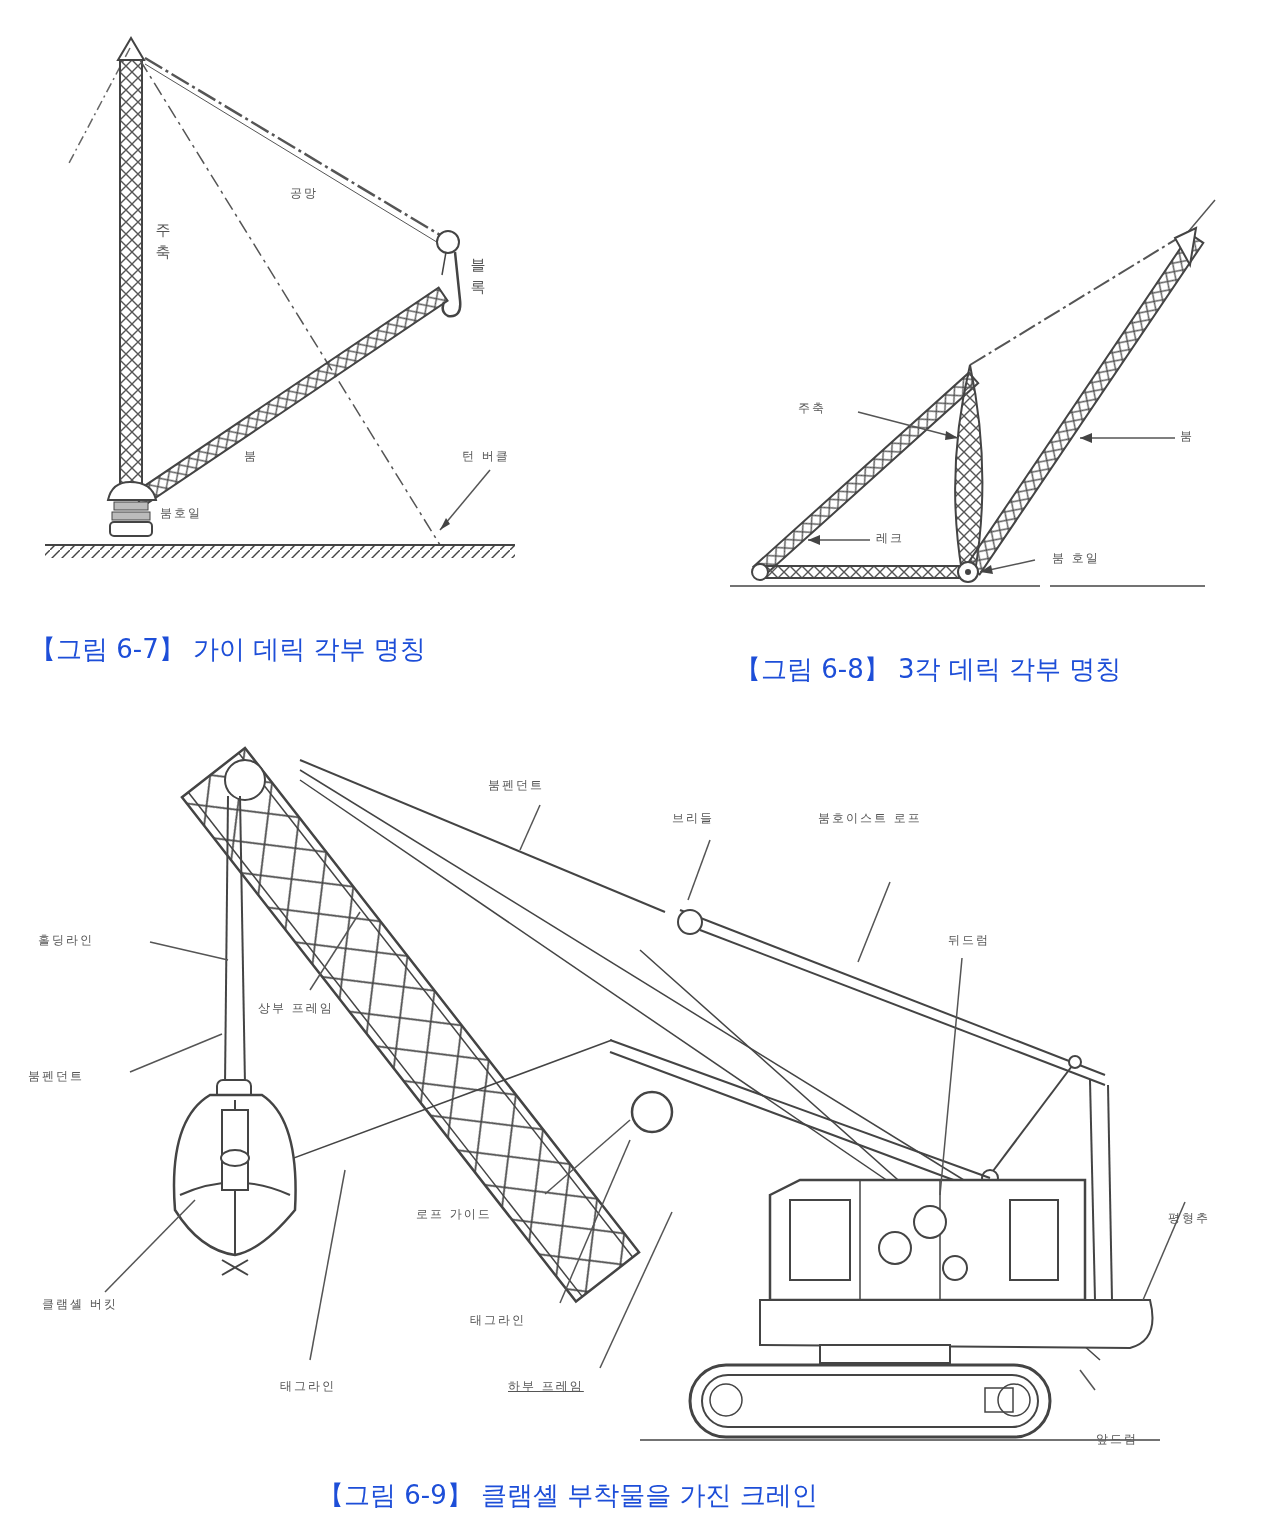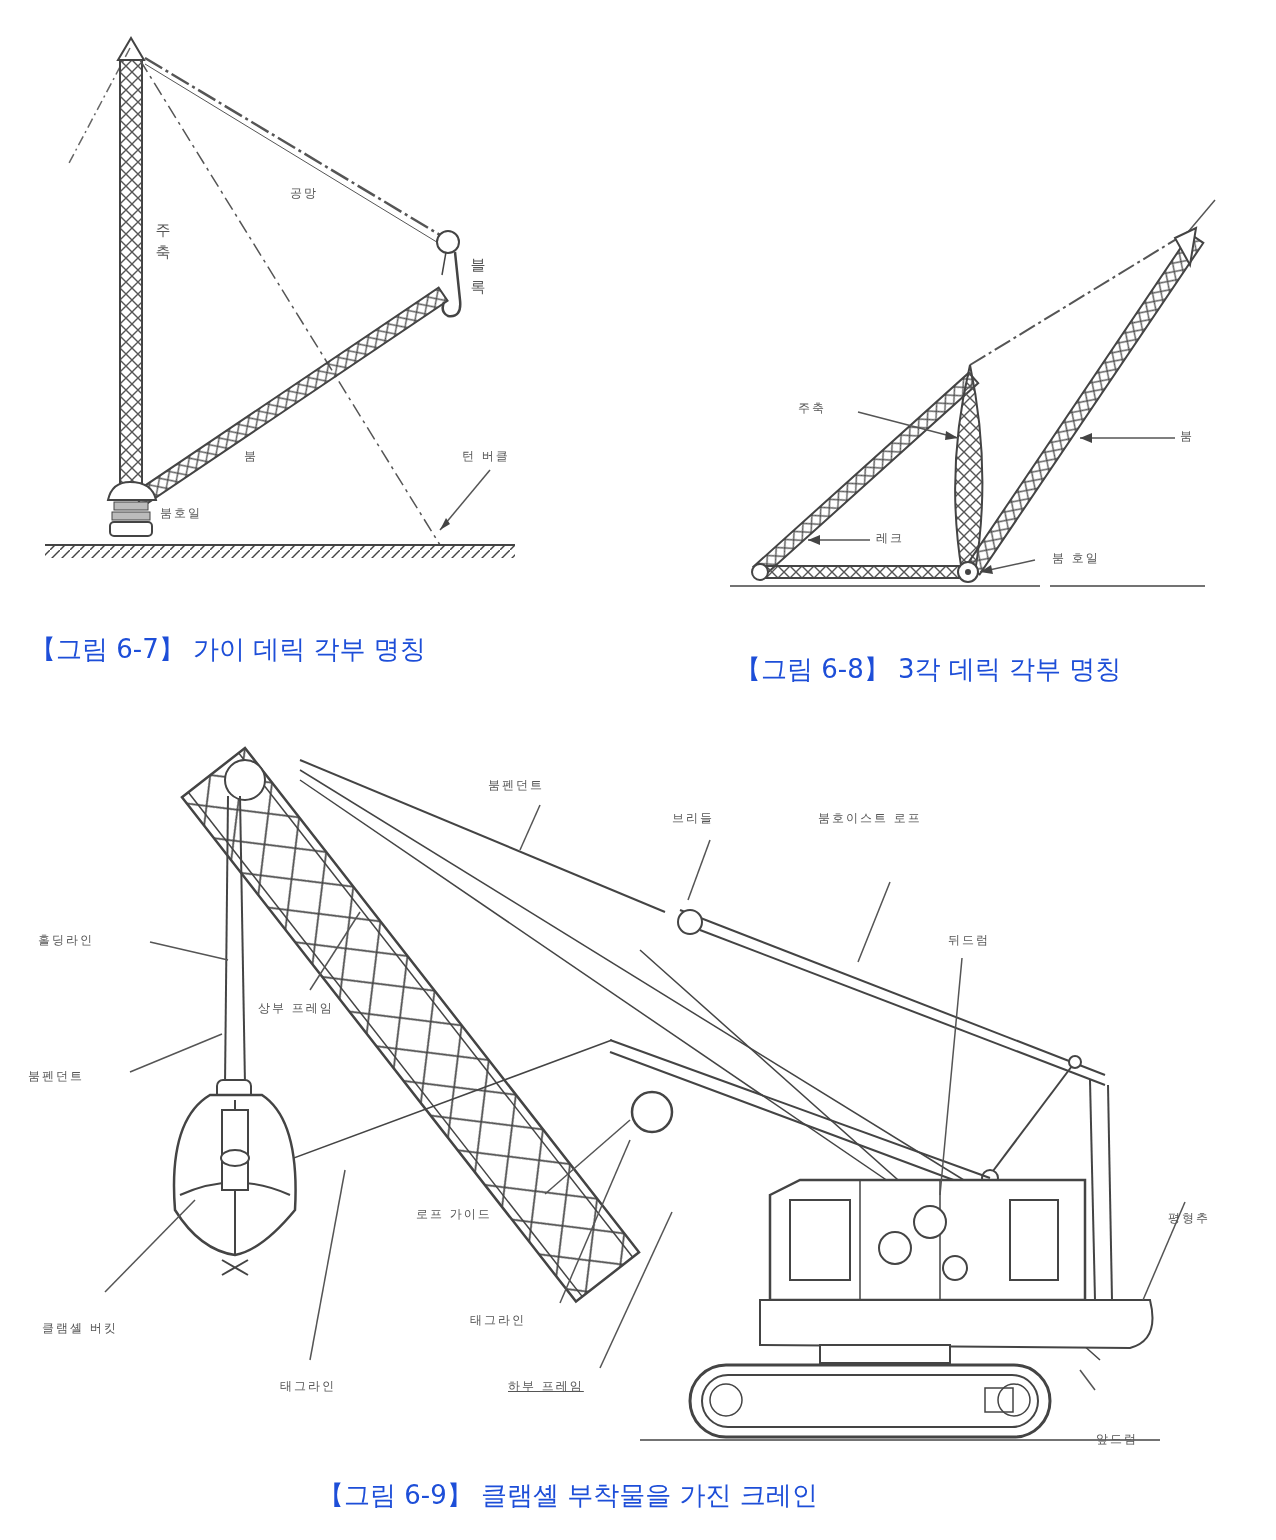--- a/index.html
+++ b/index.html
@@ -197,19 +197,19 @@
   </svg>
   <span class="lbl" style="left:488px;top:77px;">붐펜던트</span>
   <span class="lbl" style="left:672px;top:110px;">브리들</span>
   <span class="lbl" style="left:818px;top:110px;">붐호이스트 로프</span>
   <span class="lbl" style="left:948px;top:232px;">뒤드럼</span>
   <span class="lbl" style="left:38px;top:232px;">홀딩라인</span>
   <span class="lbl" style="left:258px;top:300px;">상부 프레임</span>
   <span class="lbl" style="left:28px;top:368px;">붐펜던트</span>
   <span class="lbl" style="left:1168px;top:466px;margin-top:44px;">평형추</span>
   <span class="lbl" style="left:416px;top:506px;">로프 가이드</span>
-  <span class="lbl" style="left:42px;top:596px;margin-top:24px;">클램셸 버킷</span>
+  <span class="lbl" style="left:42px;top:596px;">클램셸 버킷</span>
   <span class="lbl" style="left:470px;top:612px;">태그라인</span>
   <span class="lbl" style="left:280px;top:678px;">태그라인</span>
   <span class="lbl" style="left:508px;top:678px;text-decoration:underline;">하부 프레임</span>
   <span class="lbl" style="left:1096px;top:703px;margin-top:28px;">앞드럼</span>
   <span class="cap" style="left:318px;top:778px;">【그림 6-9】 클램셸 부착물을 가진 크레인</span>
 </div>
 
 </body></html>

